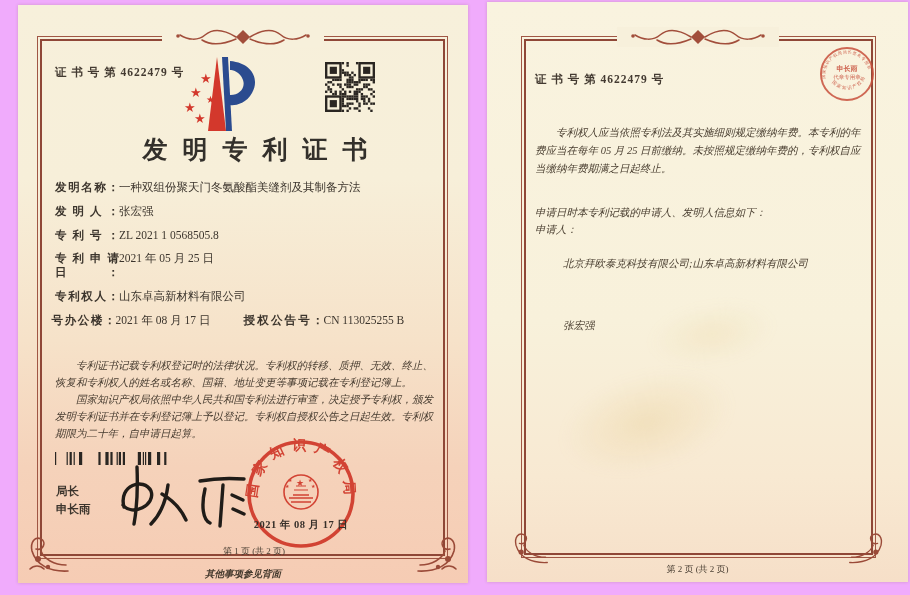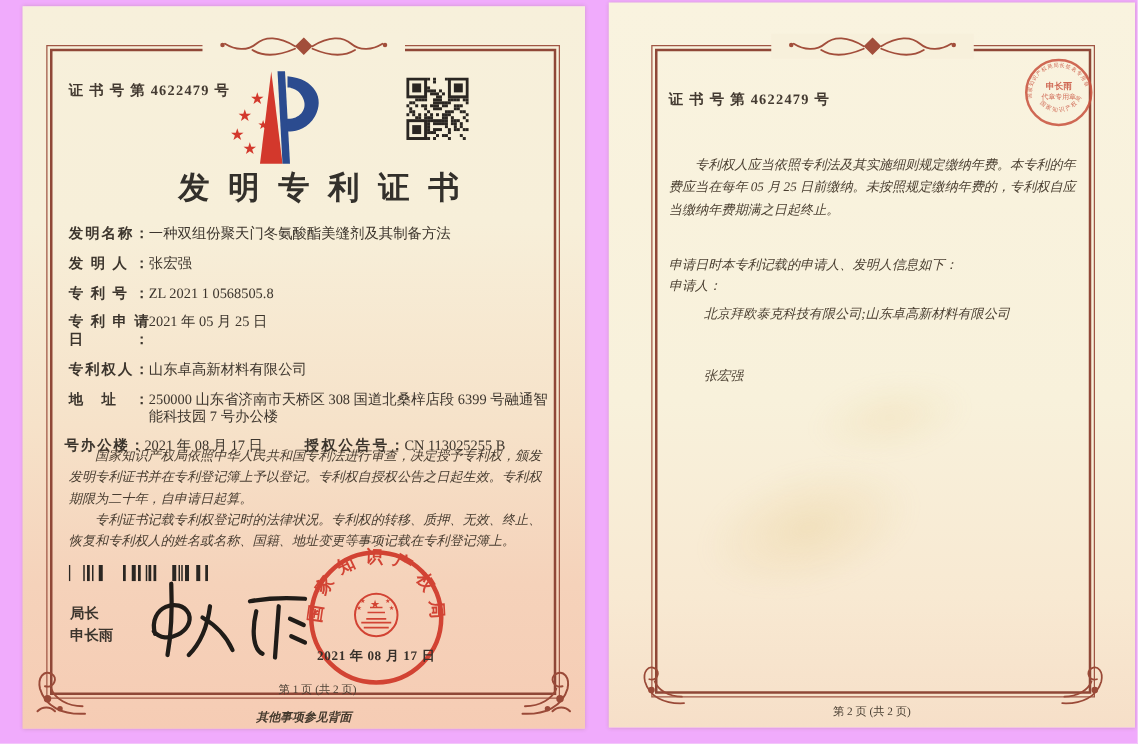--- a/index.html
+++ b/index.html
@@ -57,21 +57,21 @@
   .page-2 .page-foot{top:561px;}
   .reverse-note{position:absolute;left:0;right:0;top:563px;text-align:center;
     font-size:9.5px;font-style:italic;font-weight:600;color:#453a2e;}
 
   .corner-seal{position:absolute;left:330px;top:42px;width:60px;height:60px;opacity:.85;}
 
   .p2-body{position:absolute;left:48px;right:42px;top:122px;
     font-style:italic;color:#493e30;font-size:10.5px;line-height:1.7;}
   .p2-body .pay{margin:0 0 26px 0;text-indent:2em;}
   .p2-body .line{margin:0;}
-  .p2-body .indent{margin:4px 0 0 28px;}
+  .p2-body .indent{margin:16px 0 0 28px;}
   .p2-body .gap{height:28px;}
 
   .stain{position:absolute;border-radius:50%;filter:blur(5px);pointer-events:none;}
   .stain.s1{left:70px;top:370px;width:180px;height:100px;transform:rotate(-16deg);
     background:radial-gradient(ellipse at center,rgba(216,178,92,.20),rgba(216,178,92,0) 70%);}
   .stain.s2{left:160px;top:300px;width:130px;height:64px;transform:rotate(-10deg);
     background:radial-gradient(ellipse at center,rgba(216,178,92,.13),rgba(216,178,92,0) 70%);}
 
   svg{display:block;}
 </style>
@@ -296,36 +296,32 @@
       </div>
       <div class="f-row">
         <span class="f-label">专利申请日</span>
         <span class="f-value">2021 年 05 月 25 日</span>
       </div>
       <div class="f-row">
         <span class="f-label">专利权人</span>
         <span class="f-value">山东卓高新材料有限公司</span>
       </div>
       <div class="f-row">
-        <span class="f-label">地址</span>
-        <span class="f-value">250000 山东省济南市天桥区 308 国道北桑梓店段 6399 号融通智能科技园 7 号办公楼</span>
-      </div>
-      <div class="f-row">
         <span class="f-label">号办公楼</span>
         <span class="f-value" style="flex:0 0 128px">2021 年 08 月 17 日</span>
         <span class="f-pair2">
           <span class="f-label wide">授权公告号</span>
           <span class="f-value">CN 113025255 B</span>
         </span>
       </div>
     </div>
 
     <div class="paras">
+      <p>专利证书记载专利权登记时的法律状况。专利权的转移、质押、无效、终止、恢复和专利权人的姓名或名称、国籍、地址变更等事项记载在专利登记簿上。</p>
       <p>国家知识产权局依照中华人民共和国专利法进行审查，决定授予专利权，颁发发明专利证书并在专利登记簿上予以登记。专利权自授权公告之日起生效。专利权期限为二十年，自申请日起算。</p>
-      <p>专利证书记载专利权登记时的法律状况。专利权的转移、质押、无效、终止、恢复和专利权人的姓名或名称、国籍、地址变更等事项记载在专利登记簿上。</p>
     </div>
 
     <div class="barcode">
       <svg id="barcode-svg" width="112" height="13" viewBox="0 0 112 13">
           <rect x="0" y="0" width="1.2" height="13" fill="#2a2622"></rect>
           <rect x="11.600000000000001" y="0" width="1.2" height="13" fill="#2a2622"></rect>
           <rect x="14.600000000000001" y="0" width="2.2" height="13" fill="#2a2622"></rect>
           <rect x="18.6" y="0" width="1.2" height="13" fill="#2a2622"></rect>
           <rect x="24" y="0" width="3.2" height="13" fill="#2a2622"></rect>
           <rect x="43.400000000000006" y="0" width="2.2" height="13" fill="#2a2622"></rect>

